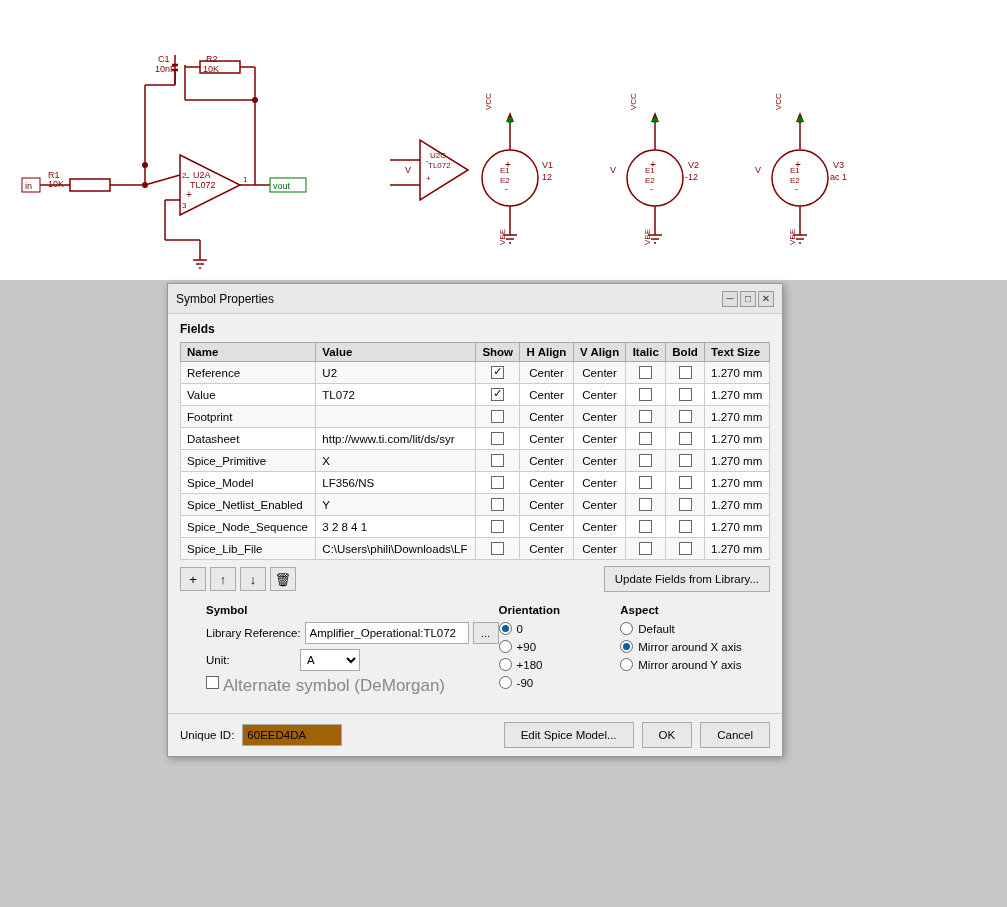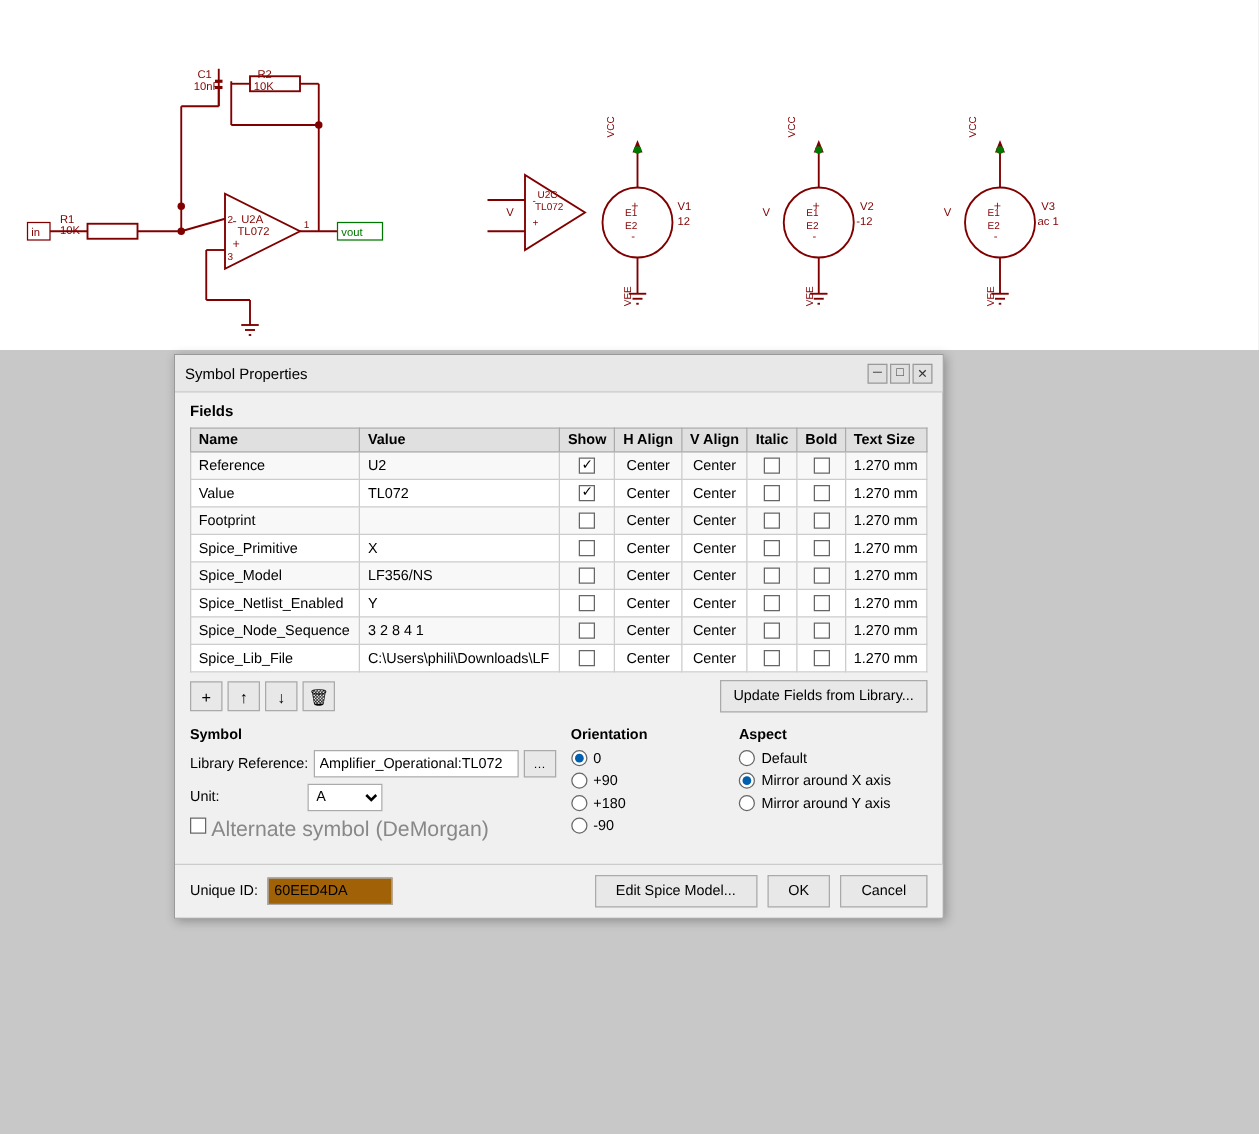--- a/index.html
+++ b/index.html
@@ -20,21 +20,21 @@
       width: 1007px;
       height: 280px;
       background: #ffffff;
       overflow: hidden;
     }
 
     
     #dialog {
       position: absolute;
       top: 283px;
-      left: 139px;
+      left: 167px;
       width: 616px;
       background: #f0f0f0;
       border: 1px solid #999;
       box-shadow: 2px 2px 8px rgba(0,0,0,0.3);
     }
 
     #dialog-titlebar {
       background: #e8e8e8;
       border-bottom: 1px solid #ccc;
       padding: 6px 8px;
@@ -159,22 +159,22 @@
       border: 1px solid #aaa;
       background: #e8e8e8;
       cursor: pointer;
       font-size: 11.5px;
       height: 26px;
     }
 
     
     .bottom-section {
       display: flex;
-      gap: 12px;
       margin-top: 12px;
+      margin-left: 26px;
     }
 
     .symbol-section {
       flex: 1;
     }
 
     .orientation-section {
       width: 130px;
     }
 
@@ -517,20 +517,30 @@
             <td class="checkbox-cell"><div class="cb checked"></div></td>
             <td class="center">Center</td>
             <td class="center">Center</td>
             <td class="checkbox-cell"><div class="cb"></div></td>
             <td class="checkbox-cell"><div class="cb"></div></td>
             <td>1.270 mm</td>
           </tr>
           <tr>
             <td>Footprint</td>
             <td></td>
+            <td class="checkbox-cell"><div class="cb"></div></td>
+            <td class="center">Center</td>
+            <td class="center">Center</td>
+            <td class="checkbox-cell"><div class="cb"></div></td>
+            <td class="checkbox-cell"><div class="cb"></div></td>
+            <td>1.270 mm</td>
+          </tr>
+          <tr>
+            <td>Datasheet</td>
+            <td>http://www.ti.com/lit/ds/syr</td>
             <td class="checkbox-cell"><div class="cb"></div></td>
             <td class="center">Center</td>
             <td class="center">Center</td>
             <td class="checkbox-cell"><div class="cb"></div></td>
             <td class="checkbox-cell"><div class="cb"></div></td>
             <td>1.270 mm</td>
           </tr>
           <tr>
             <td>Spice_Primitive</td>
             <td>X</td>

